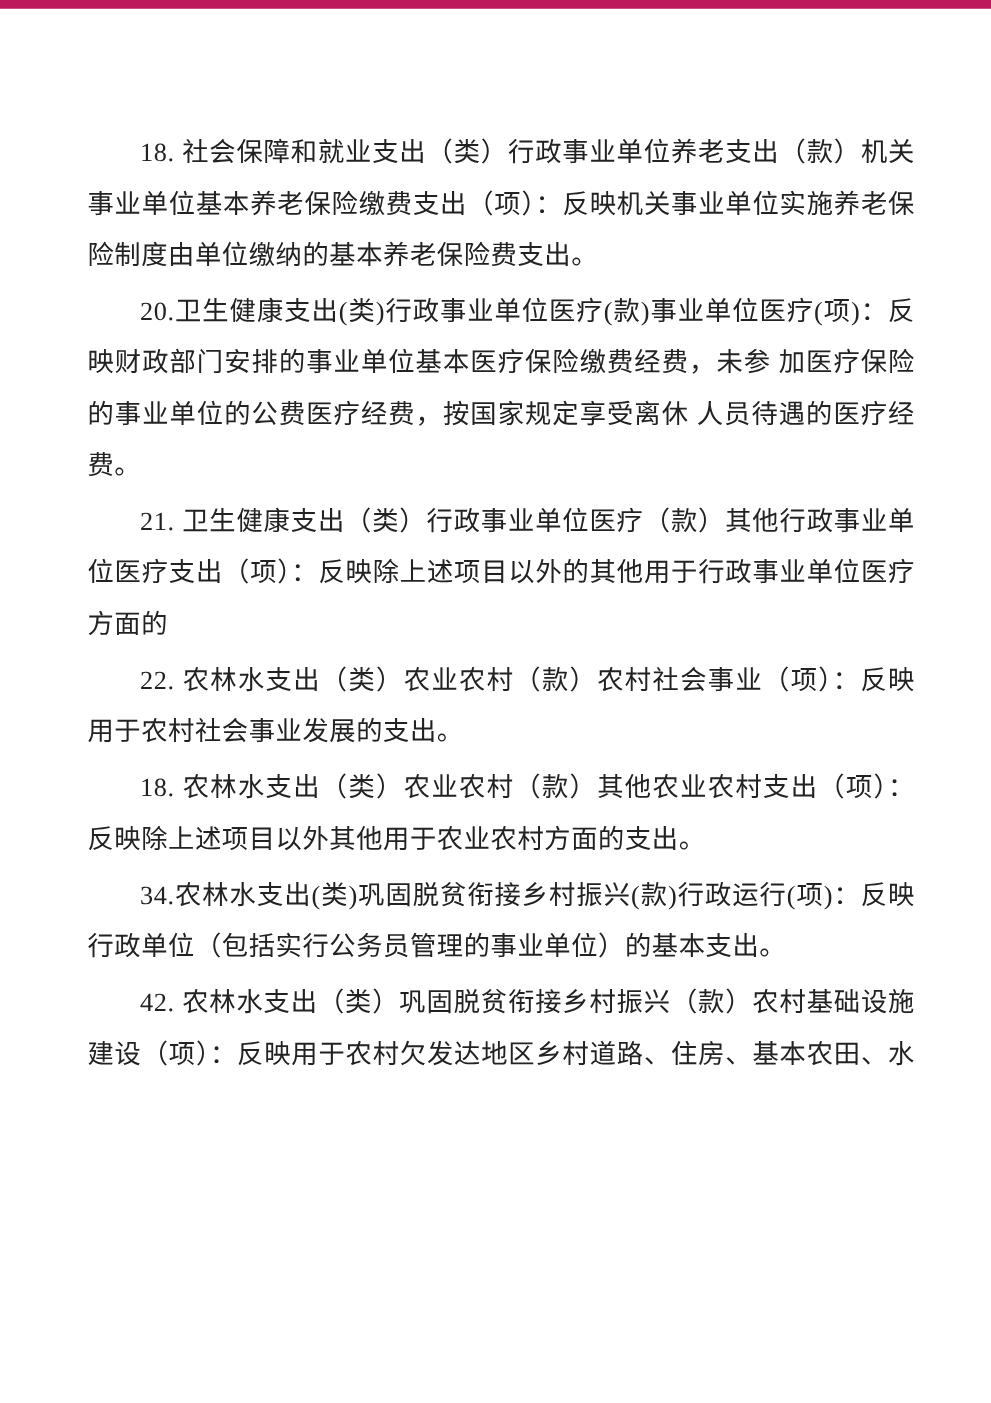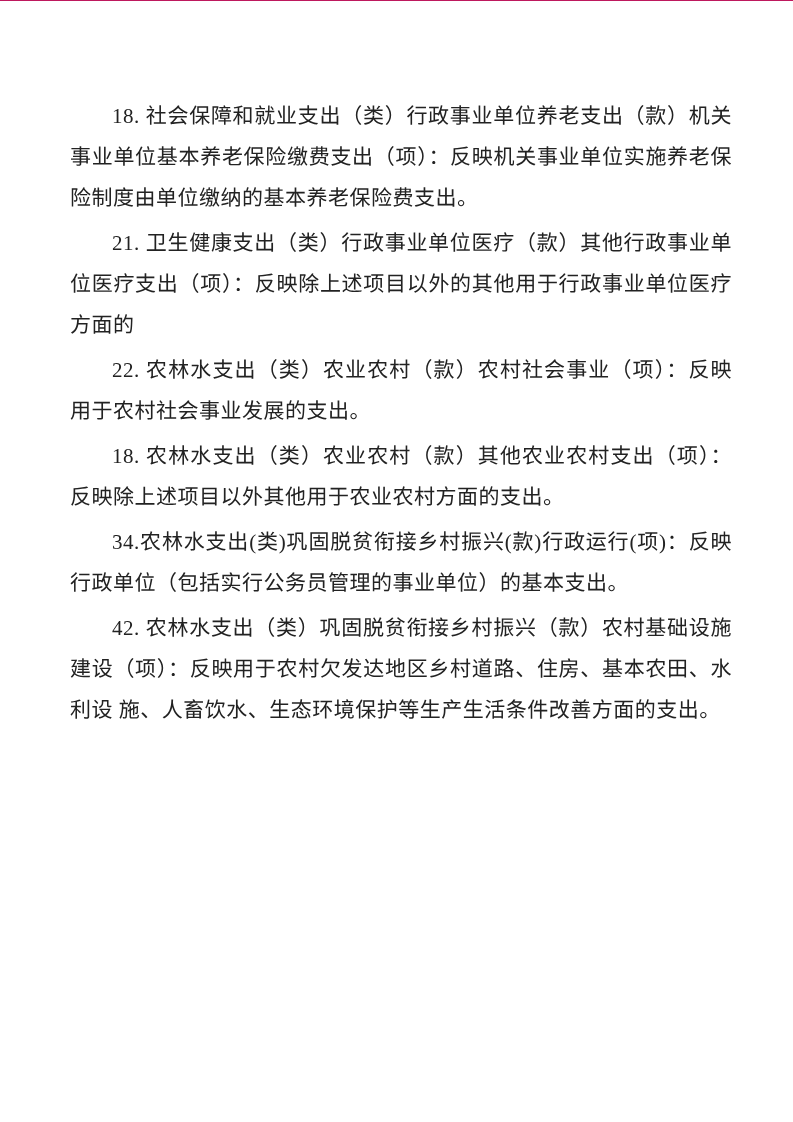--- a/index.html
+++ b/index.html
@@ -6,21 +6,21 @@
     margin: 0;
     padding: 0;
     background: #ffffff;
   }
   .page {
     position: relative;
     width: 793px;
     height: 866px;
     background: #ffffff;
     overflow: hidden;
-    border-top: 1px solid #be185d;
+    border-top: 7px solid #be185d;
     font-family: "Liberation Serif", "DejaVu Serif", serif;
     color: #222222;
     box-sizing: border-box;
   }
   .doc-body {
     position: absolute;
     left: 70px;
     top: 95px;
     width: 662px;
     text-align: justify;
@@ -45,20 +45,21 @@
     color: #333333;
     font-family: "Liberation Sans", "DejaVu Sans", sans-serif;
   }
 </style>
 </head>
 <body>
 
 <div class="page">
   <div class="doc-body">
     <p>18. 社会保障和就业支出（类）行政事业单位养老支出（款）机关事业单位基本养老保险缴费支出（项）：反映机关事业单位实施养老保险制度由单位缴纳的基本养老保险费支出。</p>
+    <p>20.卫生健康支出(类)行政事业单位医疗(款)事业单位医疗(项)：反映财政部门安排的事业单位基本医疗保险缴费经费，未参 加医疗保险的事业单位的公费医疗经费，按国家规定享受离休 人员待遇的医疗经费。</p>
     <p>21. 卫生健康支出（类）行政事业单位医疗（款）其他行政事业单位医疗支出（项）：反映除上述项目以外的其他用于行政事业单位医疗方面的</p>
     <p>22. 农林水支出（类）农业农村（款）农村社会事业（项）：反映用于农村社会事业发展的支出。</p>
     <p>18. 农林水支出（类）农业农村（款）其他农业农村支出（项）：反映除上述项目以外其他用于农业农村方面的支出。</p>
     <p>34.农林水支出(类)巩固脱贫衔接乡村振兴(款)行政运行(项)：反映行政单位（包括实行公务员管理的事业单位）的基本支出。</p>
     <p>42. 农林水支出（类）巩固脱贫衔接乡村振兴（款）农村基础设施建设（项）：反映用于农村欠发达地区乡村道路、住房、基本农田、水利设 施、人畜饮水、生态环境保护等生产生活条件改善方面的支出。</p>
   </div>
   <div class="page-footer">- 19 -</div>
 </div>
 
 </body></html>

